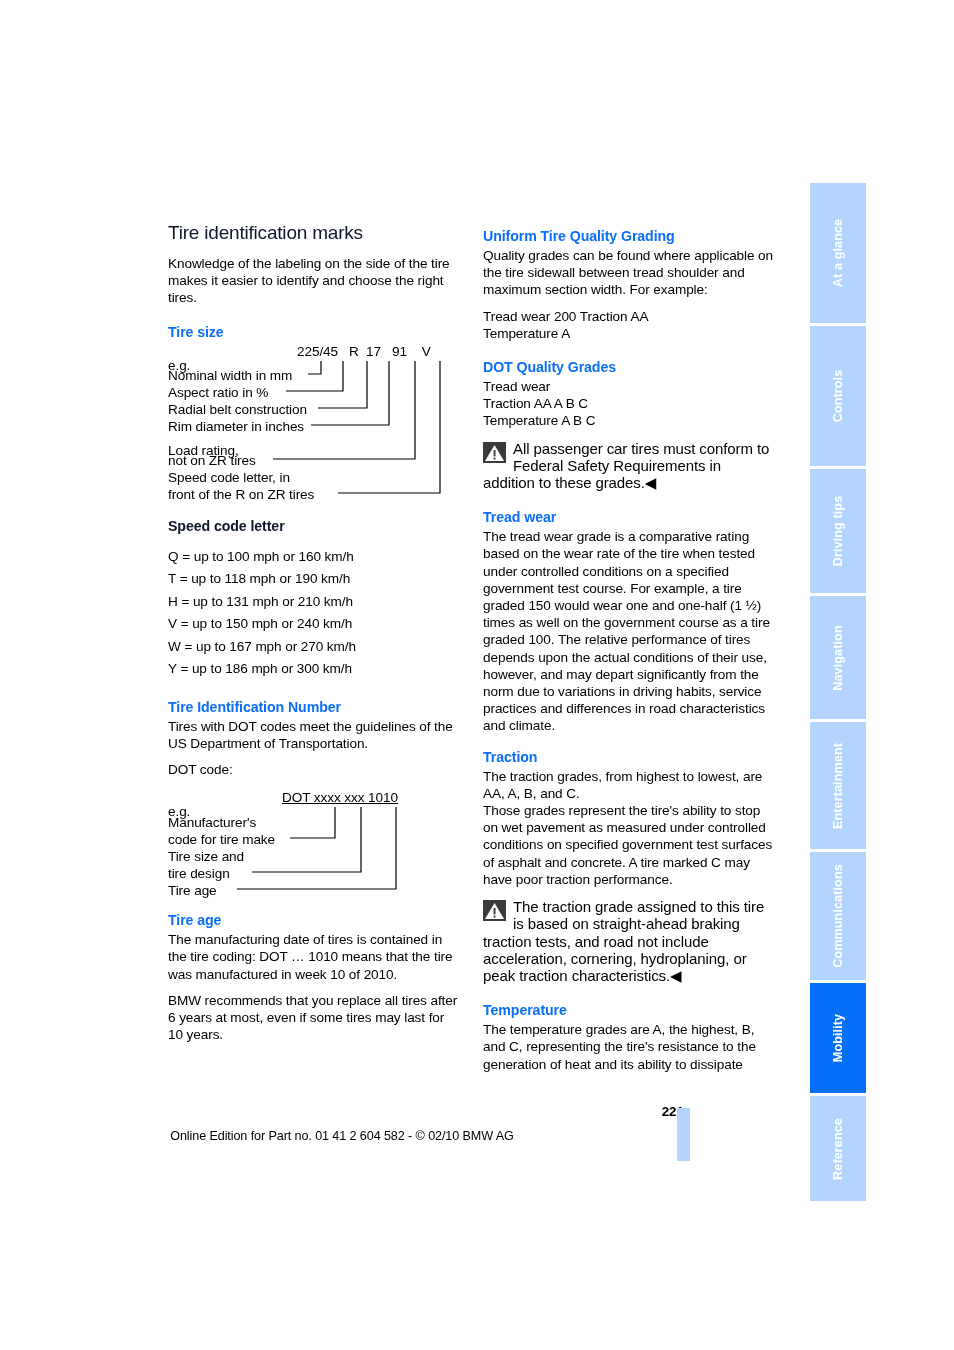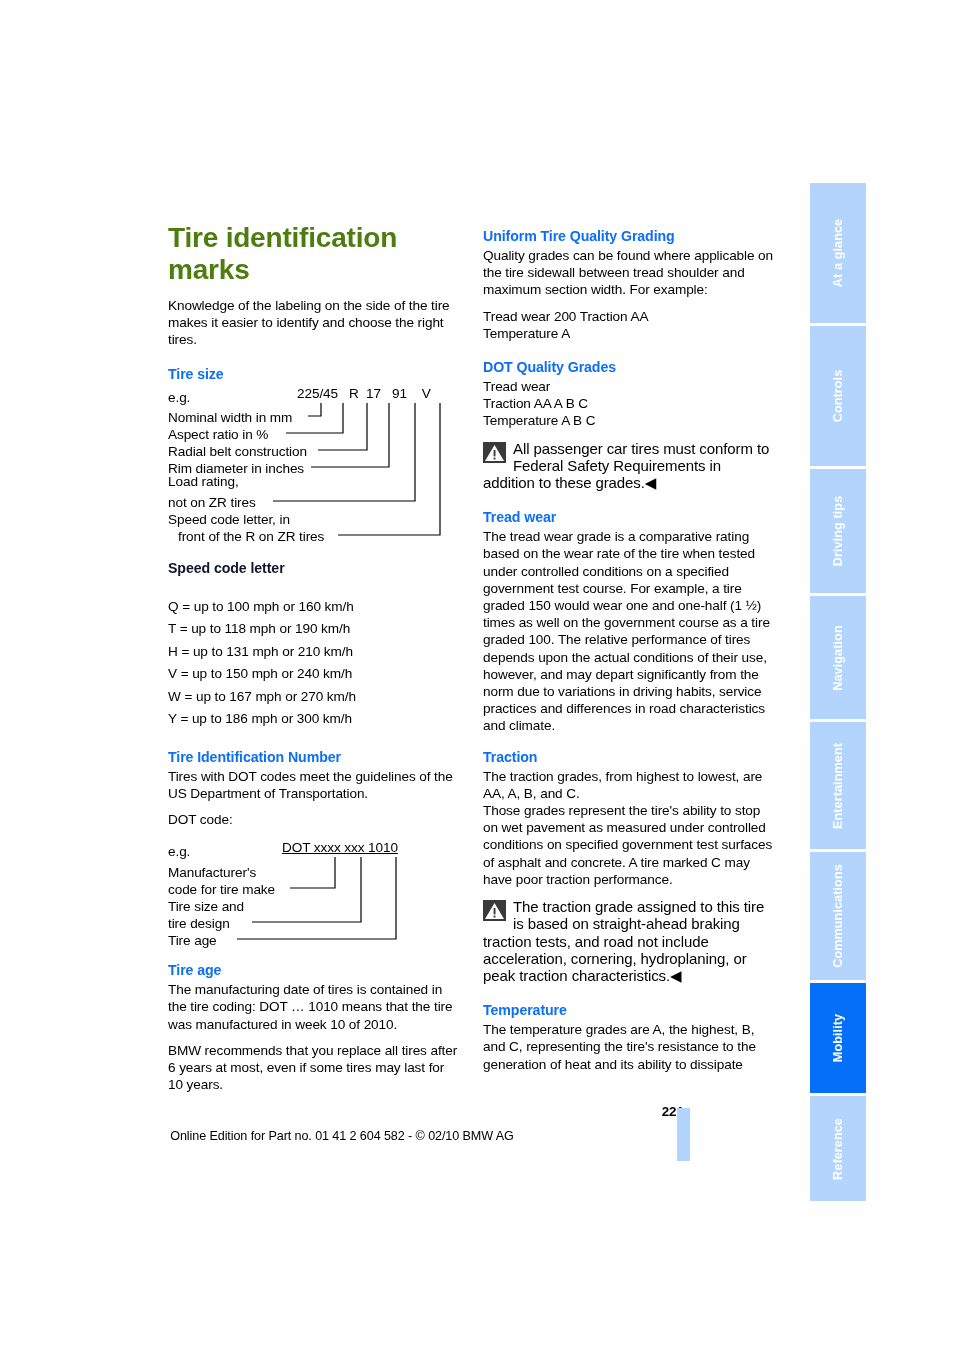--- a/index.html
+++ b/index.html
@@ -26,23 +26,23 @@
   
   .col {
     position: absolute;
     top: 222px;
     width: 293px;
   }
   .col-left  { left: 168px; }
   .col-right { left: 483px; }
 
   h1.title {
-    font-size: 28px;
-    font-weight: bold;
-    color: #4d7c0f;
+    font-size: 19px;
+    font-weight: normal;
+    color: #0f172a;
     margin: 0 0 11px 0;
     letter-spacing: -0.2px;
   }
   h2.head {
     font-size: 14.2px;
     font-weight: bold;
     color: #0c6ff5;
     margin: 17px 0 3px 0;
     letter-spacing: -0.1px;
   }
@@ -85,21 +85,21 @@
   
   .diagram {
     position: relative;
     font-size: 13.6px;
     letter-spacing: -0.1px;
   }
   .diagram .eg-row {
     position: relative;
     height: 19px;
   }
-  .diagram .eg-label { position: absolute; left: 0; top: 4px; }
+  .diagram .eg-label { position: absolute; left: 0; top: 14px; }
   .diagram .eg-value { position: absolute; top: 0; white-space: pre; }
   .diagram .dlabel {
     position: absolute;
     left: 0;
     white-space: nowrap;
   }
   .diagram svg.leaders {
     position: absolute;
     left: 0; top: 0;
     overflow: visible;
@@ -183,45 +183,45 @@
     <div class="diagram" style="height:152px; margin-top:4px;">
       <div class="eg-row">
         <span class="eg-label">e.g.</span>
         <span class="eg-value" style="left:129px;">225/45   R  17   91    V</span>
       </div>
 
       <div class="dlabel" style="top:24px;">Nominal width in mm</div>
       <div class="dlabel" style="top:41px;">Aspect ratio in %</div>
       <div class="dlabel" style="top:58px;">Radial belt construction</div>
       <div class="dlabel" style="top:75px;">Rim diameter in inches</div>
-      <div class="dlabel" style="top:88px;">Load rating,</div>
+      <div class="dlabel" style="top:99px;">Load rating,</div>
       <div class="dlabel" style="top:109px;">not on ZR tires</div>
       <div class="dlabel" style="top:126px;">Speed code letter, in</div>
-      <div class="dlabel" style="top:143px;margin-left:10px;">front of the R on ZR tires</div>
+      <div class="dlabel" style="top:143px;">front of the R on ZR tires</div>
 
       <svg class="leaders" width="293" height="160">
         <g stroke="#000" stroke-width="1.2" fill="none">
 
           <path d="M140,30 L153,30 L153,17"></path>
 
           <path d="M118,47 L175,47 L175,17"></path>
 
           <path d="M150,64 L199,64 L199,17"></path>
 
           <path d="M143,81 L221,81 L221,17"></path>
 
           <path d="M105,115 L247,115 L247,17"></path>
 
           <path d="M170,149 L272,149 L272,17"></path>
         </g>
       </svg>
     </div>
 
     <h2 class="head light" style="margin-top:22px;">Speed code letter</h2>
-    <div style="margin-top:20px;">
+    <div style="margin-top:12px;">
       <div class="speed-line">Q = up to 100 mph or 160 km/h</div>
       <div class="speed-line">T = up to 118 mph or 190 km/h</div>
       <div class="speed-line">H = up to 131 mph or 210 km/h</div>
       <div class="speed-line">V = up to 150 mph or 240 km/h</div>
       <div class="speed-line">W = up to 167 mph or 270 km/h</div>
       <div class="speed-line">Y = up to 186 mph or 300 km/h</div>
     </div>
 
     <h2 class="head" style="margin-top:18px;">Tire Identification Number</h2>
     <p class="body">Tires with DOT codes meet the guidelines of the US Department of Transportation.</p>

